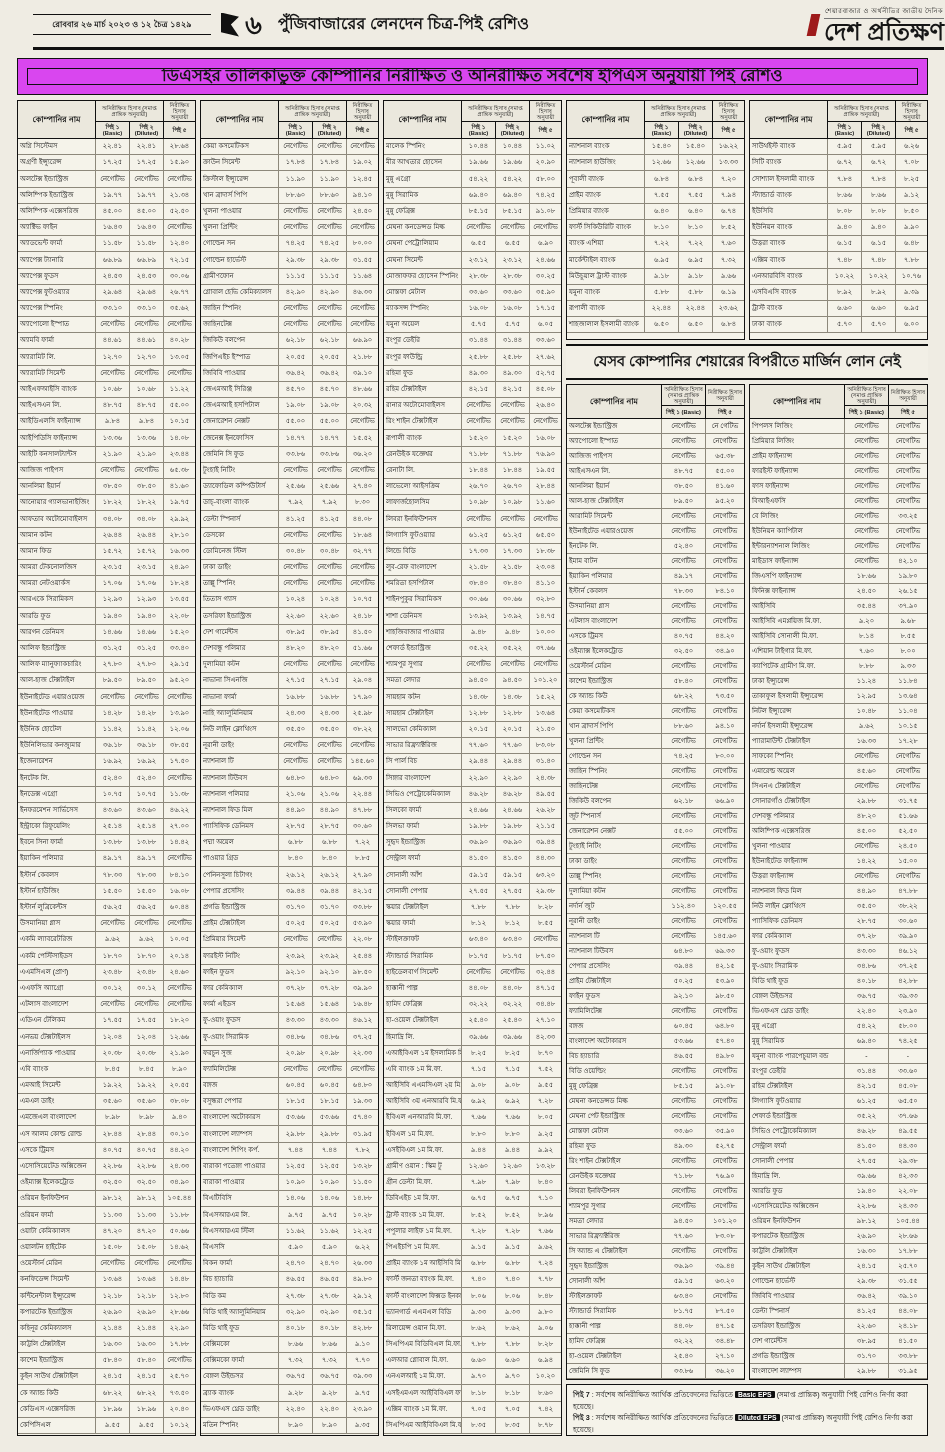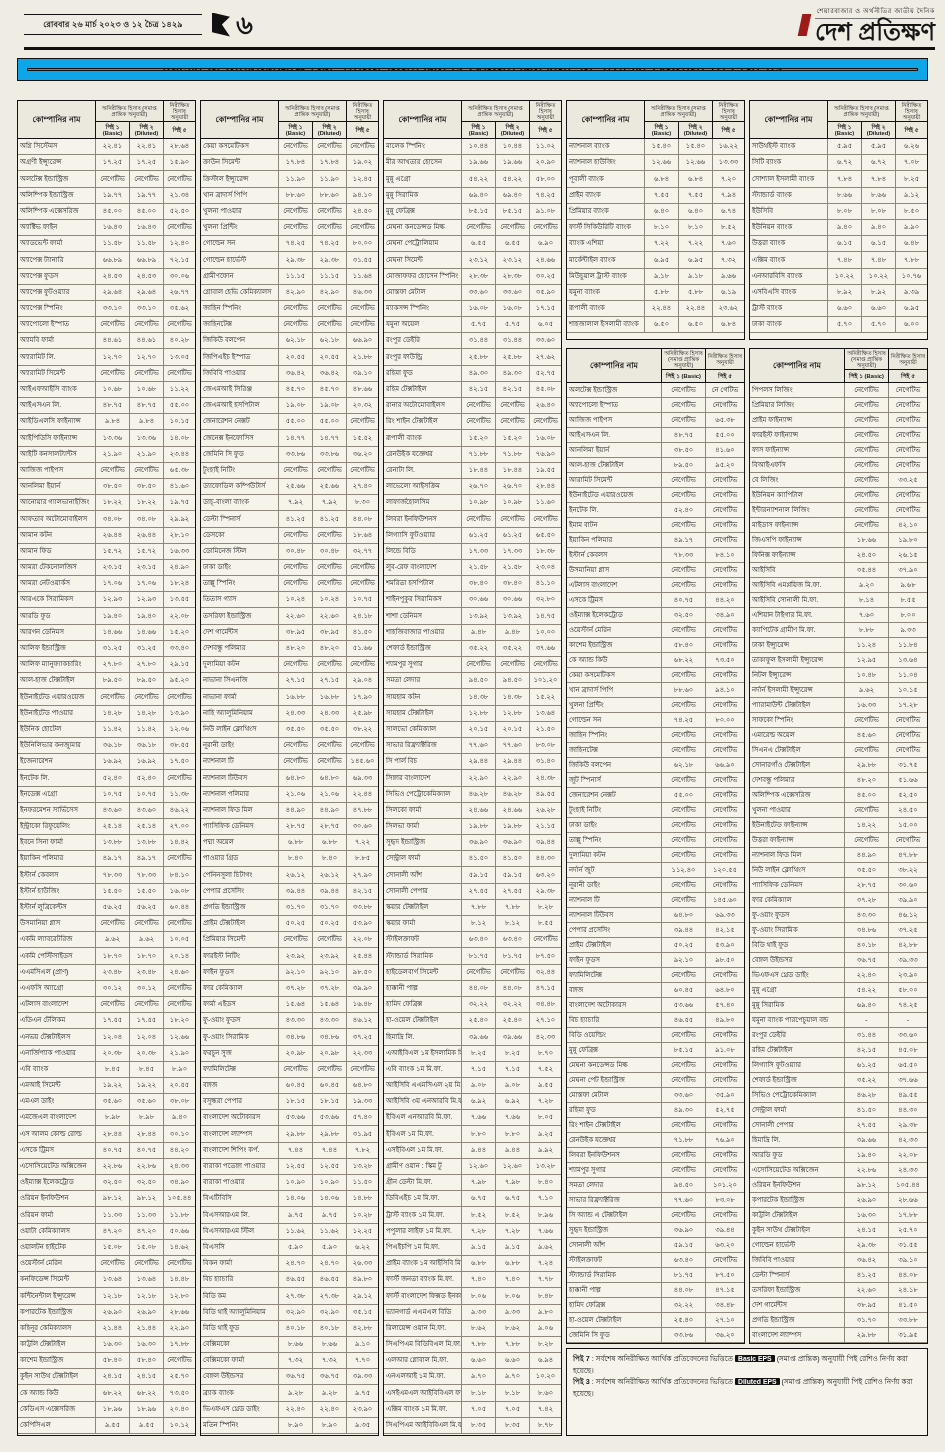--- a/index.html
+++ b/index.html
@@ -1,32 +1,32 @@
 <!DOCTYPE html>
 <html><head>
 <meta charset="utf-8">
 <style>
   *{margin:0;padding:0;box-sizing:border-box}
   html,body{width:945px;height:1452px}
   body{background:#efece3;font-family:"Liberation Sans","DejaVu Sans",sans-serif;color:#161616;position:relative;overflow:hidden}
 
   
-  .masthead{position:absolute;top:14px;left:24px;width:911px;height:36px;display:flex;align-items:center;border-bottom:3px solid #111;padding-bottom:12px}
+  .masthead{position:absolute;top:14px;left:33px;width:911px;height:36px;display:flex;align-items:center;border-bottom:3px solid #111;padding-bottom:12px}
   .datebox{width:178px;border-top:1px solid #111;border-bottom:1px solid #111;font-size:8px;font-weight:bold;text-align:center;padding:3px 0;letter-spacing:.2px}
   .ornament{width:18px;height:24px;margin:0 6px 0 10px;background:#111;clip-path:polygon(0 0,100% 18%,55% 50%,100% 100%,0 82%)}
   .pagenum{font-size:26px;font-weight:bold;line-height:1}
   .section-title{margin-left:16px;font-size:16px;font-weight:bold;letter-spacing:.2px;white-space:nowrap}
   .logoblock{margin-left:auto;display:flex;align-items:center;gap:6px}
   .logomark{width:9px;height:22px;background:#9e1b1b;transform:skewX(-12deg)}
-  .logotextwrap{text-align:right}
+  .logotextwrap{text-align:center}
   .tagline{font-size:6.5px;letter-spacing:.6px;border-bottom:1px solid #777;padding-bottom:1px;margin-bottom:1px;white-space:nowrap}
   .logotext{font-size:24px;font-weight:bold;line-height:1;white-space:nowrap}
 
   
-  .headline{position:absolute;top:58px;left:17px;width:911px;height:23px;border:1px solid #111;padding:9px;background:#0ea5e9}
+  .headline{position:absolute;top:58px;left:17px;width:911px;height:37px;border:1px solid #111;padding:9px;background:#d946ef}
   .headline .inner{border:1px solid #111;height:100%;display:flex;align-items:center;justify-content:center;font-size:16.5px;font-weight:bold;letter-spacing:.2px;white-space:nowrap;overflow:hidden}
 
   
   .cols{position:absolute;top:100px;left:17px;width:911px;height:1336px;display:flex;gap:4px}
   .pcol{width:179px;border:1px solid #111;background:#f5f3ea;display:flex;flex-direction:column;overflow:hidden}
   .pcol.tall{height:1336px}
   .pcol.short{height:240px}
 
   .phead{height:38px;min-height:38px;display:flex;border-bottom:1px solid #111;background:#ebe8dd}
   .h-name{width:78px;border-right:1px solid #111;display:flex;align-items:center;justify-content:center;font-size:8px;font-weight:bold;text-align:center;padding:0 2px;overflow:hidden}
@@ -65,20 +65,21 @@
   .fnote .lbl{font-weight:bold}
   .chip{background:#111;color:#fff;font-weight:bold;padding:0 3px;border-radius:1px;font-size:6.8px}
 </style>
 </head>
 <body>
 
 <header class="masthead">
   <div class="datebox">রোববার ২৬ মার্চ ২০২৩ ও ১২ চৈত্র ১৪২৯</div>
   <span class="ornament"></span>
   <span class="pagenum">৬</span>
+  <div class="section-title">পুঁজিবাজারের লেনদেন চিত্র-পিই রেশিও</div>
   <div class="logoblock">
     <span class="logomark"></span>
     <div class="logotextwrap">
       <div class="tagline">শেয়ারবাজার ও অর্থনীতির জাতীয় দৈনিক</div>
       <div class="logotext">দেশ প্রতিক্ষণ</div>
     </div>
   </div>
 </header>
 
 <div class="headline">
@@ -1782,20 +1783,21 @@
           <div class="tc tval">৫.৭০</div>
           <div class="tc tval">৫.৭০</div>
           <div class="tc tval">৬.০০</div>
         </div>
       </div>
   </section>
 
 </div>
 
 <div class="margin-sec">
+  <div class="mtitle">যেসব কোম্পানির শেয়ারের বিপরীতে মার্জিন লোন নেই</div>
   <div class="mcols">
 
     <section class="mtable">
       <div class="mhead">
         <div class="mh-name">কোম্পানির নাম</div>
         <div class="m-group g1">
           <div class="h-glabel">অনিরীক্ষিত হিসাব (সমাপ্ত প্রান্তিক অনুযায়ী)</div>
           <div class="h-subs">
               <div class="h-sub">পিই ১ (Basic)</div>
             </div>

